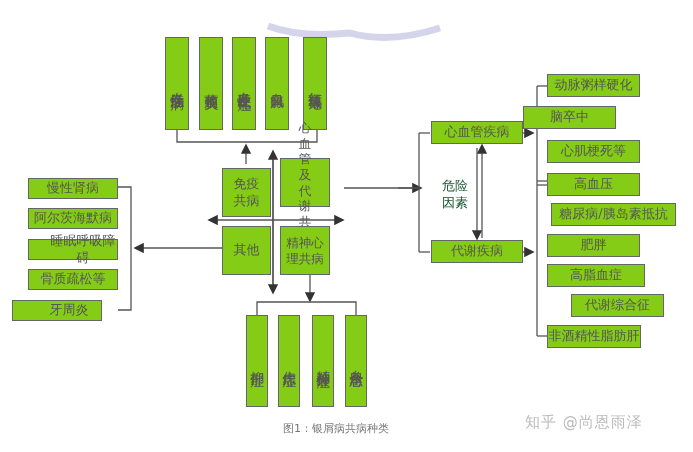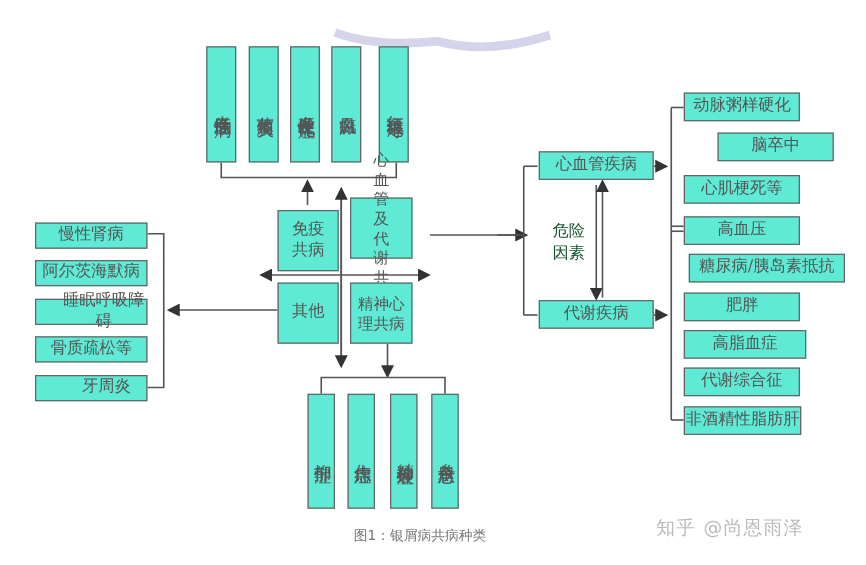--- a/index.html
+++ b/index.html
@@ -1,18 +1,18 @@
 <!DOCTYPE html>
 <html><head>
 <meta charset="utf-8">
 <style>
   html, body { margin:0; padding:0; background:#ffffff; }
   body { width:693px; height:452px; position:relative; overflow:hidden;
          font-family:"DejaVu Serif", "Liberation Serif", serif; color:#555; }
-  .box { position:absolute; border:1.5px solid #666; background:#5eead4; box-sizing:border-box;
+  .box { position:absolute; border:1.5px solid #666; background:#84cc16; box-sizing:border-box;
          display:flex; align-items:center; justify-content:center; text-align:center;
          font-size:13px; color:#555; line-height:1.25; }
   .vbox { writing-mode:vertical-rl; text-orientation:upright; letter-spacing:1px; font-size:14px; }
   .hbox { font-size:13px; }
   svg.lines { position:absolute; left:0; top:0; width:693px; height:452px; }
   .caption { position:absolute; left:283px; top:421px; font-family:"DejaVu Sans", sans-serif;
              font-size:11px; color:#777; }
   .watermark { position:absolute; left:525px; top:413px; font-family:"DejaVu Sans", sans-serif;
                font-size:15px; color:#bbb; letter-spacing:1px; }
   .label { position:absolute; font-size:13px; color:#14532d; line-height:1.3; text-align:center; }
@@ -98,21 +98,21 @@
   </div>
 <div class="box hbox" style="left:28px;top:208px;width:90px;height:21px;">
     <span>阿尔茨海默病</span>
   </div>
 <div class="box hbox" style="left:28px;top:239px;width:90px;height:21px;padding-left:20px;">
     <span>睡眠呼吸障碍</span>
   </div>
 <div class="box hbox" style="left:28px;top:269px;width:90px;height:21px;">
     <span>骨质疏松等</span>
   </div>
-<div class="box hbox" style="left:28px;top:300px;width:90px;height:21px;padding-left:24px;">
+<div class="box hbox" style="left:12px;top:300px;width:90px;height:21px;padding-left:24px;">
     <span>牙周炎</span>
   </div>
 
 <div class="box vbox" style="left:246px;top:315px;width:22px;height:92px;">
     <span>抑郁症</span>
   </div>
 <div class="box vbox" style="left:278px;top:315px;width:22px;height:92px;">
     <span>焦虑症</span>
   </div>
 <div class="box vbox" style="left:312px;top:315px;width:22px;height:92px;">
@@ -126,39 +126,39 @@
     <span>心血管疾病</span>
   </div>
 <div class="box hbox" style="left:431px;top:240px;width:92px;height:23px;">
     <span>代谢疾病</span>
   </div>
 <div class="label" style="left:440px;top:178px;width:30px;">危险因素</div>
 
 <div class="box hbox" style="left:547px;top:74px;width:93px;height:23px;">
     <span>动脉粥样硬化</span>
   </div>
-<div class="box hbox" style="left:574px;top:106px;width:93px;height:23px;">
+<div class="box hbox" style="left:523px;top:106px;width:93px;height:23px;">
     <span>脑卒中</span>
   </div>
 <div class="box hbox" style="left:547px;top:140px;width:93px;height:23px;">
     <span>心肌梗死等</span>
   </div>
 <div class="box hbox" style="left:547px;top:173px;width:93px;height:23px;">
     <span>高血压</span>
   </div>
 <div class="box hbox" style="left:551px;top:203px;width:125px;height:23px;">
     <span>糖尿病/胰岛素抵抗</span>
   </div>
 <div class="box hbox" style="left:547px;top:234px;width:93px;height:23px;">
     <span>肥胖</span>
   </div>
 <div class="box hbox" style="left:547px;top:264px;width:98px;height:23px;">
     <span>高脂血症</span>
   </div>
-<div class="box hbox" style="left:547px;top:294px;width:93px;height:23px;align-items:center;">
+<div class="box hbox" style="left:571px;top:294px;width:93px;height:23px;align-items:center;">
     <span>代谢综合征</span>
   </div>
 <div class="box hbox" style="left:547px;top:325px;width:94px;height:23px;">
     <span>非酒精性脂肪肝</span>
   </div>
 
 <div class="caption">图1：银屑病共病种类</div>
 <div class="watermark">知乎 @尚恩雨泽</div>
 
 </body></html>

